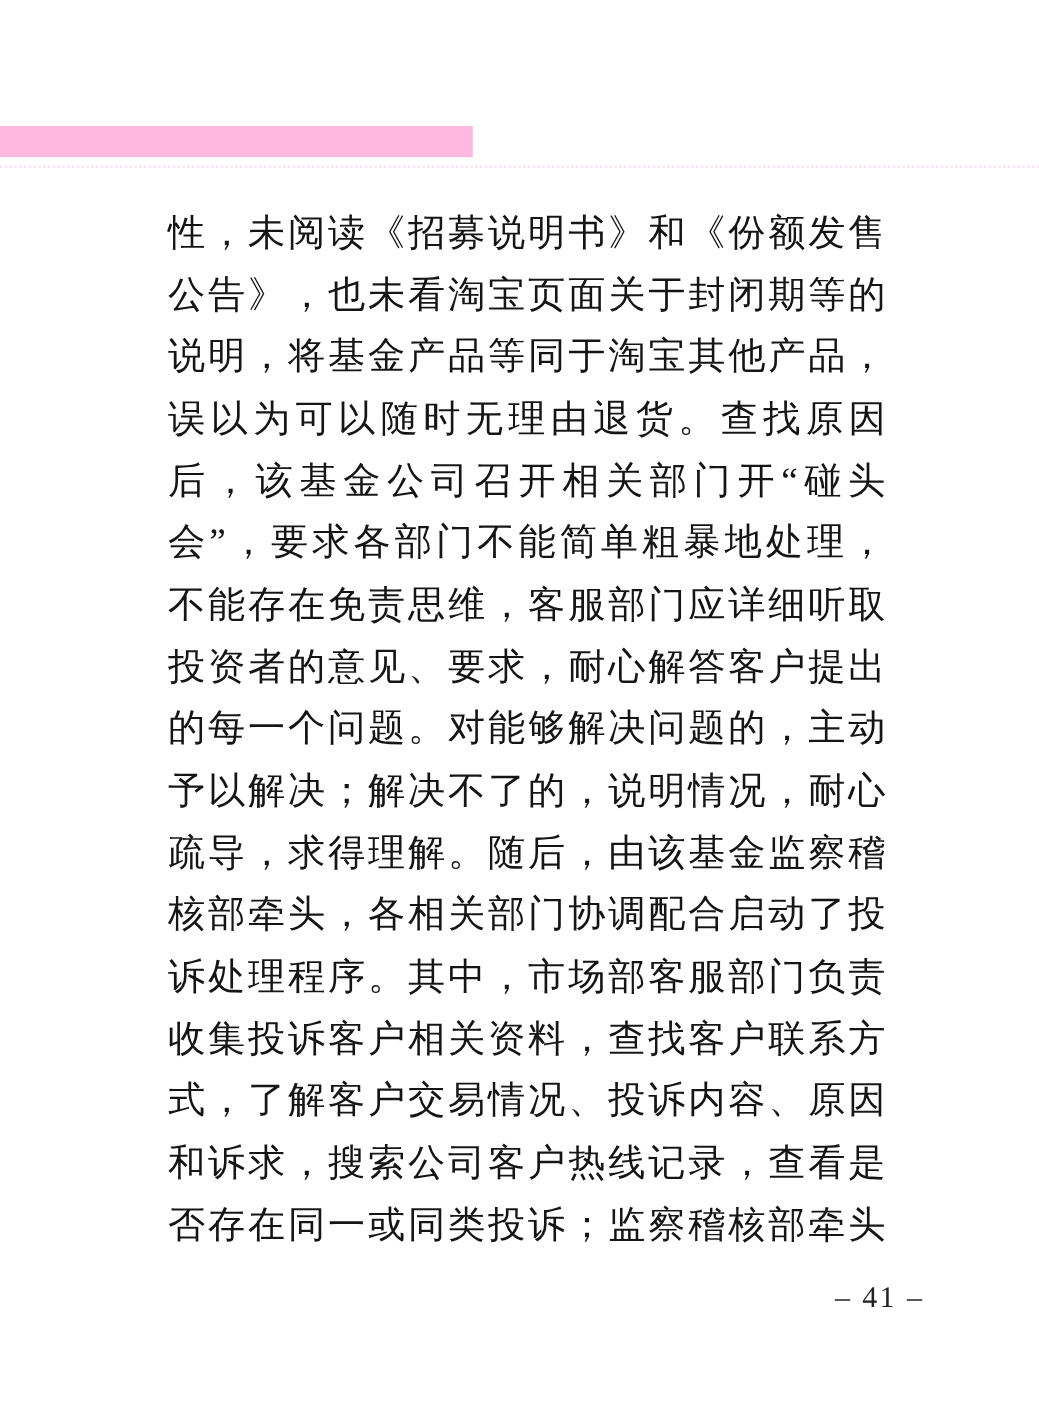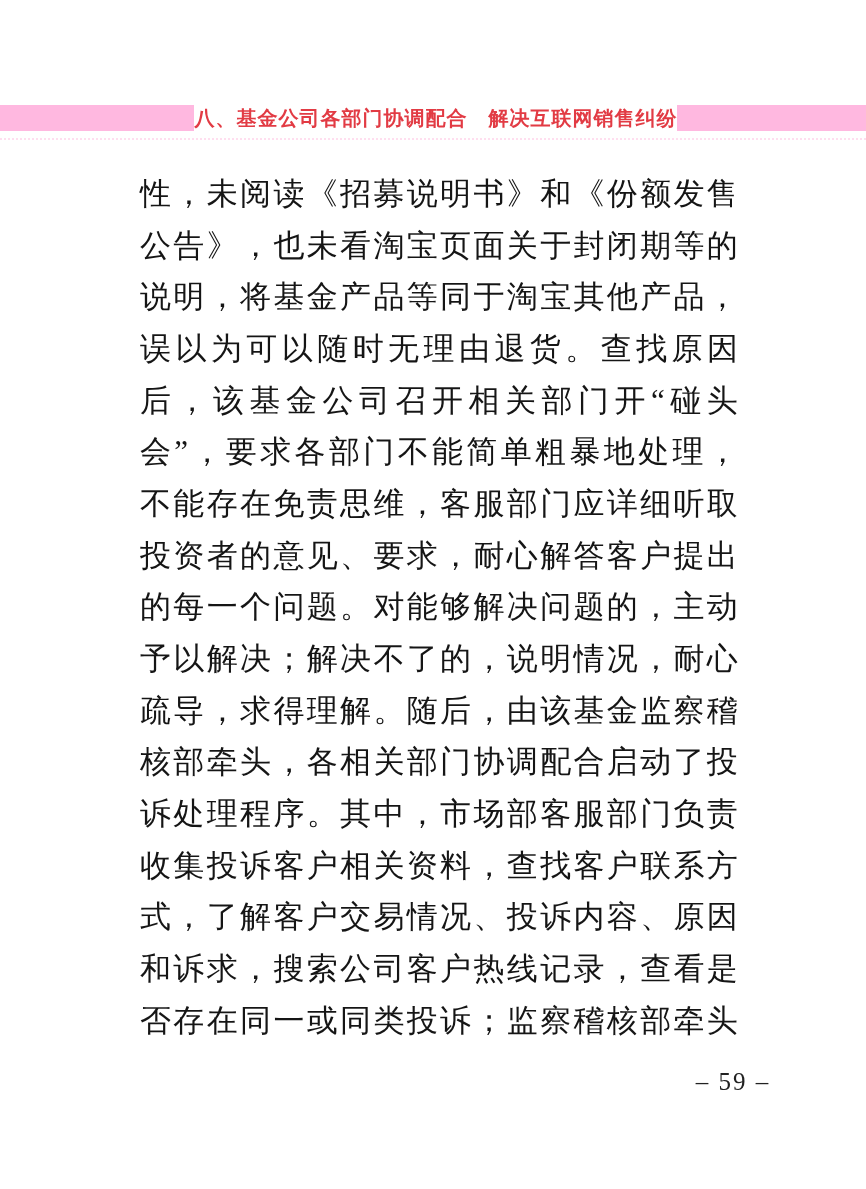--- a/index.html
+++ b/index.html
@@ -83,21 +83,20 @@
     white-space: nowrap;
   }
 </style>
 </head>
 <body>
 
 <div class="page">
 
   <header class="chapter-header">
     <div class="header-bar left"></div>
-    <div class="chapter-title">八、基金公司各部门协调配合　解决互联网销售纠纷</div>
     <div class="header-bar right"></div>
   </header>
   <div class="header-underline"></div>
 
   <main class="body-text">
       <div class="line">
         <span>性</span>
         <span>，</span>
         <span>未</span>
         <span>阅</span>
@@ -430,16 +429,16 @@
         <span>察</span>
         <span>稽</span>
         <span>核</span>
         <span>部</span>
         <span>牵</span>
         <span>头</span>
       </div>
     </main>
 
   <footer>
-    <div class="page-number">– 59 –</div>
+    <div class="page-number">– 41 –</div>
   </footer>
 
 </div>
 
 </body></html>

